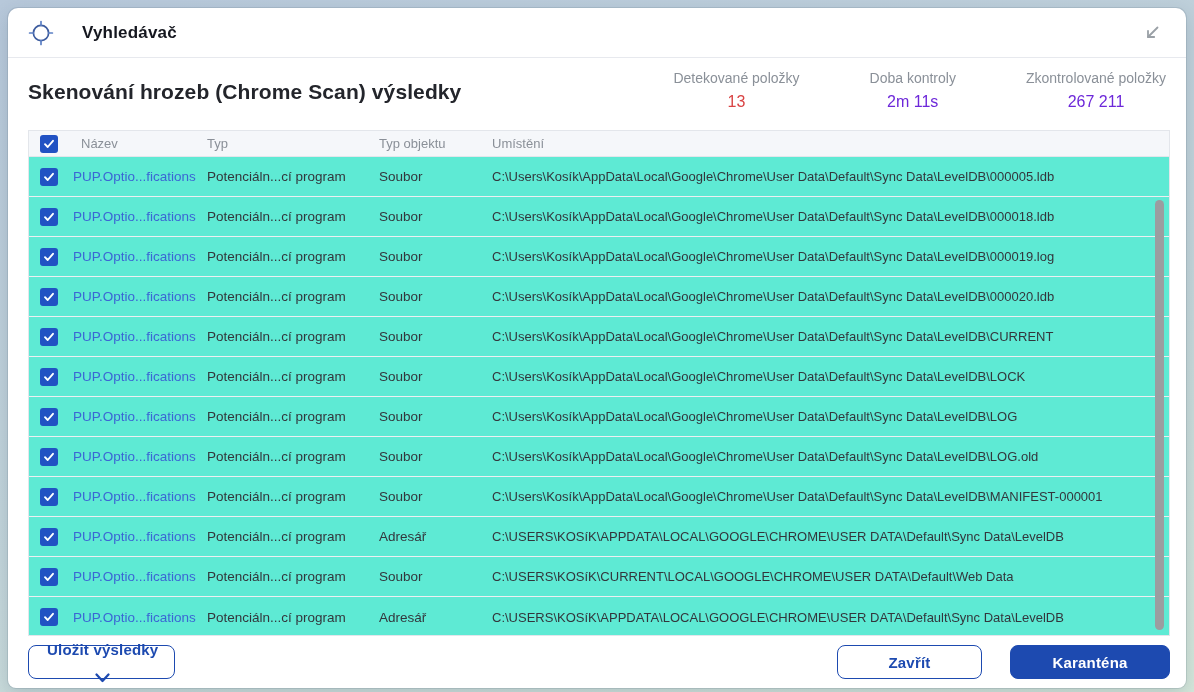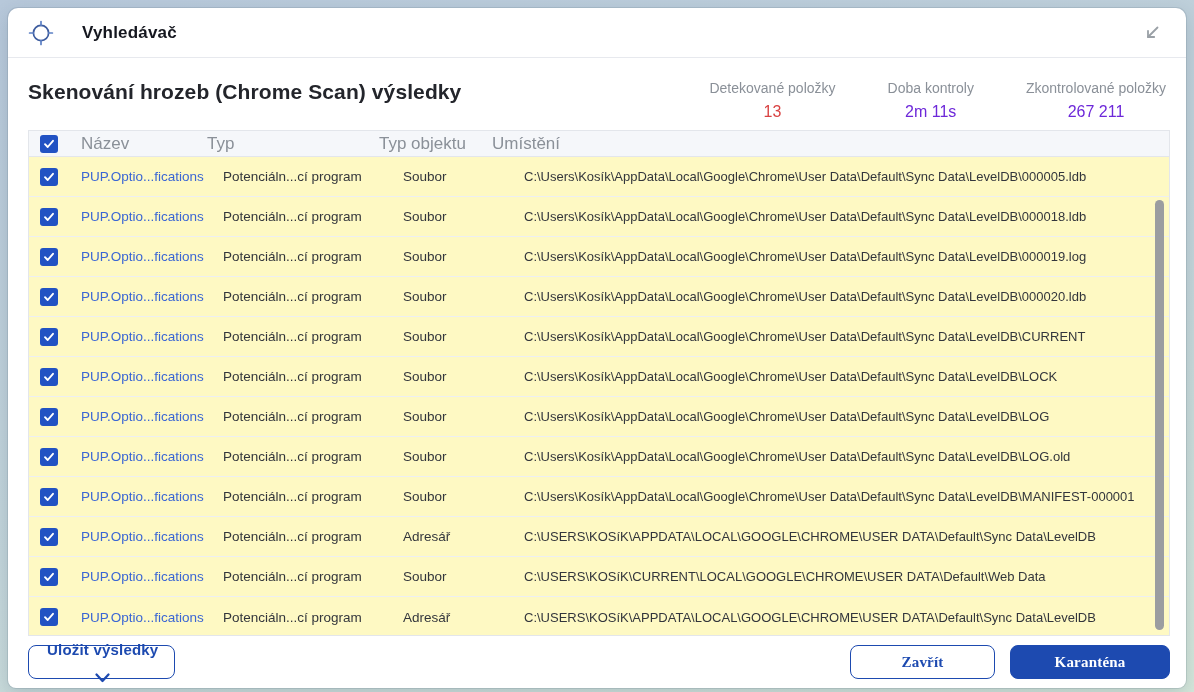--- a/index.html
+++ b/index.html
@@ -22,37 +22,37 @@
   .titlebar .app-title {
     margin-left:28px; font-size:17px; font-weight:700; color:#15171f; letter-spacing:.2px;
   }
   .titlebar .collapse-btn {
     margin-left:auto; width:28px; height:28px; display:flex; align-items:center; justify-content:center;
     cursor:pointer; background:none; border:none;
   }
   
   .head-row { flex:0 0 72px; display:flex; padding:10px 20px 0 20px; }
   .page-title { font-size:21px; font-weight:700; color:#23252b; margin-top:12px; letter-spacing:.1px; }
-  .stats { margin-left:auto; display:flex; gap:52px; text-align:center; padding-top:2px;align-items:center; }
+  .stats { margin-left:auto; display:flex; gap:70px; text-align:center; padding-top:2px; }
   .stat .stat-label { font-size:14px; color:#8a9098; }
   .stat .stat-value { font-size:16px; color:#6d28d9; margin-top:7px; font-weight:400; }
   .stat .stat-value.red { color:#d94343; }
   
   .table-wrap { margin:0 16px 0 20px; position:relative; flex:0 0 506px; }
   .tbl { border:1px solid #e3e6eb; height:506px; overflow:hidden; background:#fff; }
   .thead, .trow {
     display:grid;
     grid-template-columns:44px 134px 172px 113px 1fr;
     align-items:center;
   }
   .thead {
-    height:26px; background:#f5f7fa; color:#8a9098; font-size:17px;
+    height:26px; background:#f5f7fa; color:#8a9098; font-size:13px;
     border-bottom:1px solid #e3e6eb;
   }
-  .trow { height:40px; border-bottom:1px solid #edeff2; background:#fef9c3; font-size:13.5px; color:#33363c;gap:8px; }
+  .trow { height:40px; border-bottom:1px solid #edeff2; background:#5eead4; font-size:13.5px; color:#33363c; }
   .trow:last-child { border-bottom:none; }
   .cell { overflow:hidden; white-space:nowrap; text-overflow:ellipsis; }
   .cb-cell { display:flex; }
   .checkbox {
     width:18px; height:18px; margin-left:11px; border-radius:3px;
     background:#2152c3; display:flex; align-items:center; justify-content:center; cursor:pointer;
   }
   .name-head { padding-left:8px; }
   .name-cell { color:#3b66d4; cursor:pointer; }
   .path-cell { font-size:13px; color:#33363c; padding-right:26px; }
@@ -63,21 +63,21 @@
   
   .footer { flex:1; display:flex; align-items:center; padding:0 16px 0 20px; }
   .btn {
     height:34px; border-radius:8px; font-size:15px; font-weight:700;
     font-family:inherit; display:flex; align-items:center; justify-content:center;
     cursor:pointer; letter-spacing:.2px;flex-direction:column;
   }
   .btn.outline { background:#fff; border:1.5px solid #1d4ab0; color:#1d4ab0; }
   .btn.fill { background:#1d4ab0; border:1.5px solid #1d4ab0; color:#ffffff; }
   .save-btn { padding:0 16px 0 18px; gap:14px; }
-  .right-btns { margin-left:auto; display:flex; gap:15px;font-family:Liberation Serif, serif; }
+  .right-btns { margin-left:auto; display:flex; gap:28px; }
   .close-btn { width:145px; }
   .quarantine-btn { width:160px; }
 </style>
 </head>
 <body>
 
 <div class="window">
 
   <div class="titlebar">
     <span style="display:flex;">

